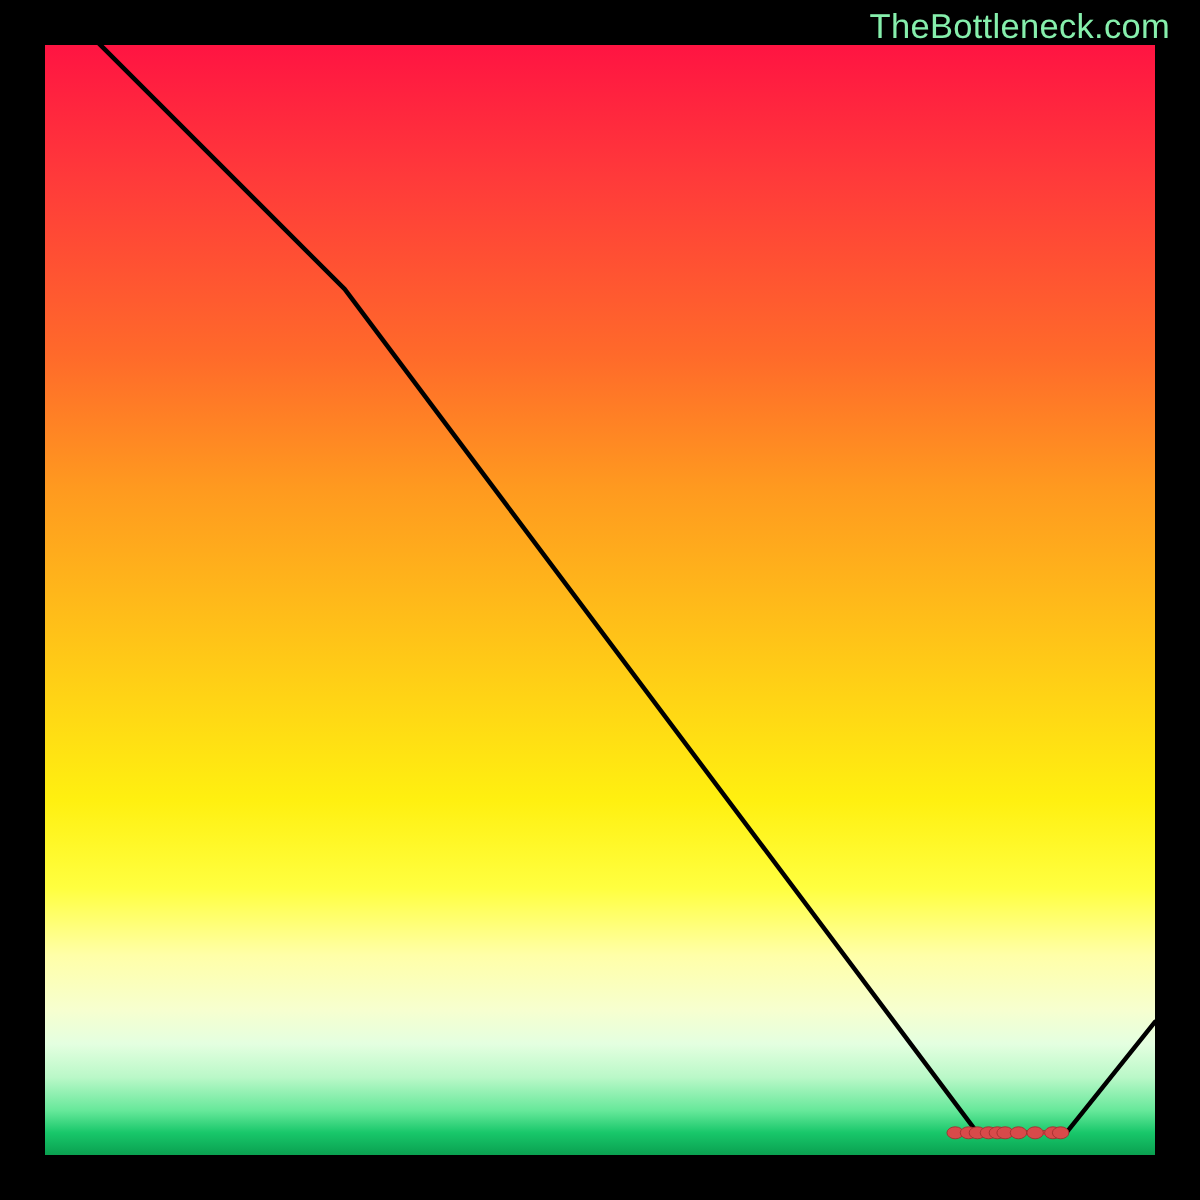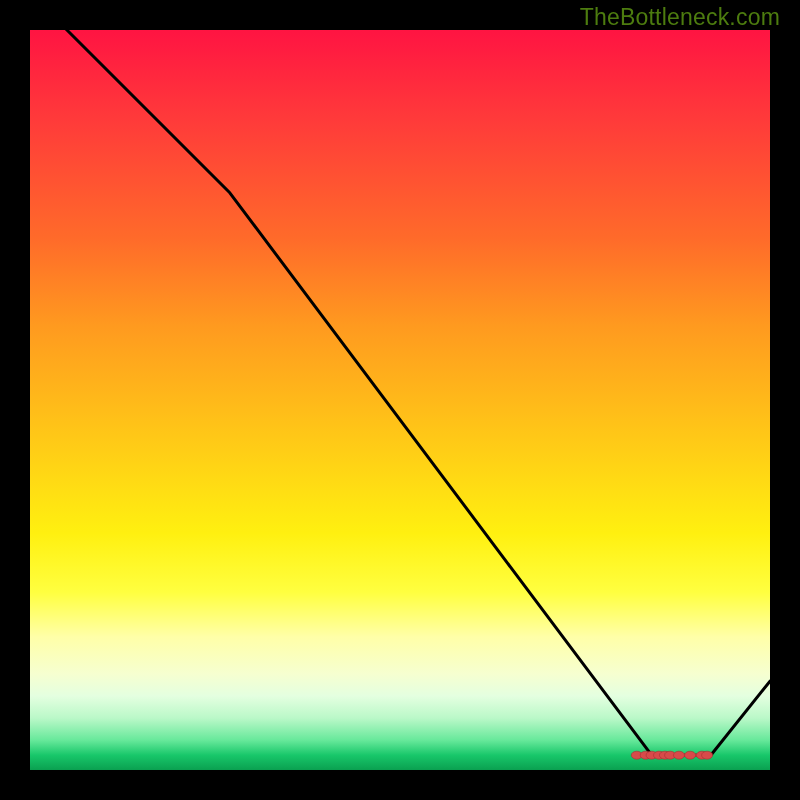--- a/index.html
+++ b/index.html
@@ -14,21 +14,21 @@
   .frame {
     position: relative;
     width: 800px;
     height: 800px;
     background: #000;
   }
   .watermark {
     position: absolute;
     top: 4px;
     right: 20px;
-    color: #4d7c0f;
+    color: #86efac;
     font-size: 23px;
     font-weight: 500;
     letter-spacing: 0.2px;
   }
   .plot {
     position: absolute;
     left: 30px;
     top: 30px;
     width: 740px;
     height: 740px;

